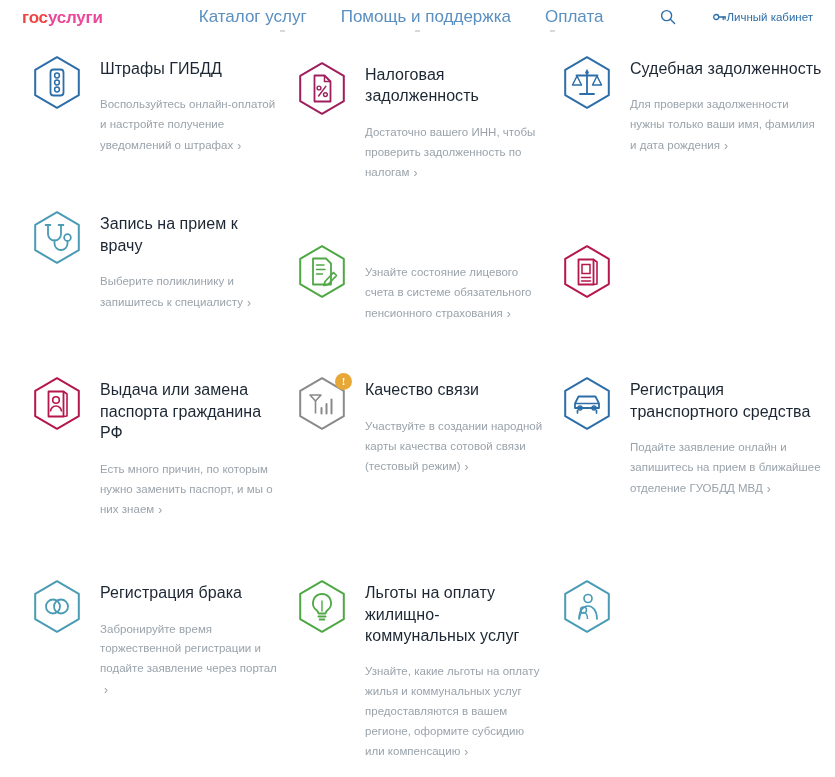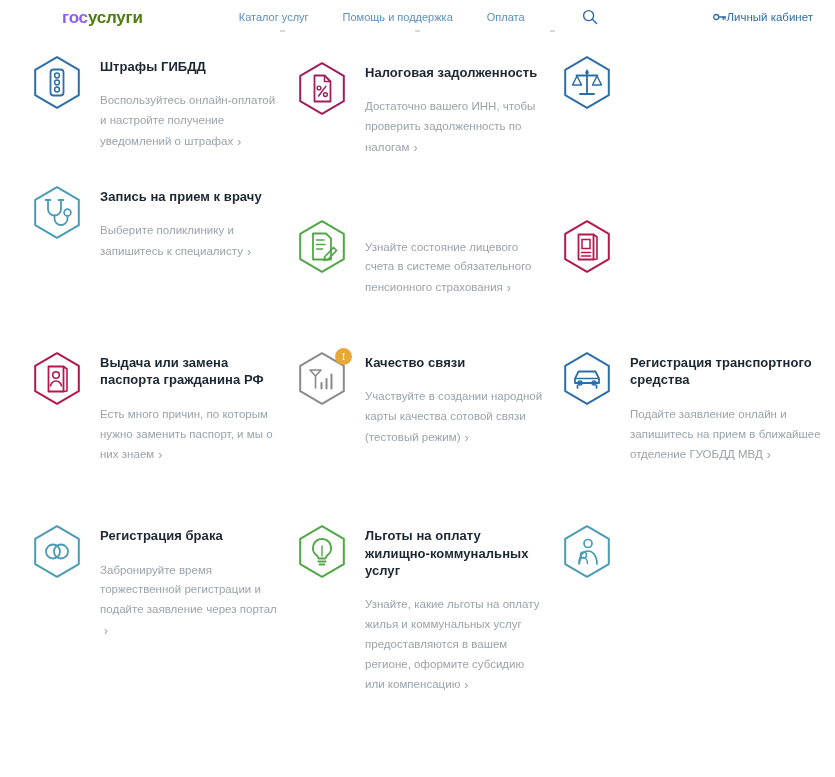--- a/index.html
+++ b/index.html
@@ -22,31 +22,31 @@
     background: #ffffff;
   }
   .logo {
     font-size: 17px;
     font-weight: 700;
     letter-spacing: -0.2px;
     white-space: nowrap;
     line-height: 1;
     user-select: none;
   }
-  .logo .l-gos { color: #8b5cf6; margin-left: 40px; }
-  .logo .l-uslugi { color: #4d7c0f; }
+  .logo .l-gos { color: #ef4444; }
+  .logo .l-uslugi { color: #ec4899; }
 
   .nav {
     display: flex;
     align-items: center;
     gap: 34px;
     margin-left: 96px;
   }
   .nav-link {
-    font-size: 11px;
+    font-size: 17px;
     color: #5a8fc0;
     white-space: nowrap;
     text-decoration: none;
     cursor: pointer;
   }
   .search-btn {
     margin-left: 22px;
     width: 18px; height: 18px;
     display: flex; align-items: center; justify-content: center;
     cursor: pointer;
@@ -109,22 +109,22 @@
     background: #e8a838;
     color: #ffffff;
     font-size: 11px;
     font-weight: 700;
     line-height: 17px;
     text-align: center;
     font-family: "Liberation Serif", serif;
   }
   .card-body { flex: 1 1 auto; min-width: 0; padding-top: 6px; }
   .card-title {
-    font-size: 13px;
-    font-weight: 700;
+    font-size: 16px;
+    font-weight: 400;
     color: #1c2733;
     line-height: 1.34;
     margin: 0 0 0 0;
     letter-spacing: 0.05px;
   }
   .card-desc {
     font-size: 11.5px;
     color: #9aa3ab;
     line-height: 1.72;
     margin-top: 16px;
@@ -215,20 +215,24 @@
         <svg width="58" height="58" viewBox="0 0 58 58" fill="none">
           <path d="M29 3.2 L50.8 15.8 L50.8 41.2 L29 53.8 L7.2 41.2 L7.2 15.8 Z" stroke="#2d6ea8" stroke-width="2" fill="none" stroke-linejoin="round"></path>
           <line x1="29" y1="16.5" x2="29" y2="40" stroke="#2d6ea8" stroke-width="1.8" stroke-linecap="round"></line>
                <line x1="18.5" y1="21.5" x2="39.5" y2="21.5" stroke="#2d6ea8" stroke-width="1.8" stroke-linecap="round"></line>
                <line x1="22" y1="40" x2="36" y2="40" stroke="#2d6ea8" stroke-width="1.8" stroke-linecap="round"></line>
                <circle cx="29" cy="18.6" r="1.8" fill="#2d6ea8"></circle>
                <path d="M14.5 31 L19 22 L23.5 31 Z" stroke="#2d6ea8" stroke-width="1.5" fill="none" stroke-linejoin="round"></path>
                <path d="M34.5 31 L39 22 L43.5 31 Z" stroke="#2d6ea8" stroke-width="1.5" fill="none" stroke-linejoin="round"></path>
         </svg>
       </div>
+      <div class="card-body">
+        <div class="card-title">Судебная задолженность</div>
+        <div class="card-desc"><span>Для проверки задолженности нужны только ваши имя, фамилия и дата рождения</span><span class="chev">›</span></div>
+      </div>
     </div>
     <div class="card" style="margin-top: 24px;">
       <div class="card-icon">
         <svg width="58" height="58" viewBox="0 0 58 58" fill="none">
           <path d="M29 3.2 L50.8 15.8 L50.8 41.2 L29 53.8 L7.2 41.2 L7.2 15.8 Z" stroke="#4a9bb5" stroke-width="2" fill="none" stroke-linejoin="round"></path>
           <path d="M20 16 v9 a6.5 6.5 0 0 0 13 0 v-9" stroke="#4a9bb5" stroke-width="1.8" fill="none" stroke-linecap="round"></path>
                <path d="M26.5 31.5 v3 a6.5 6.5 0 0 0 13 0 v-2.5" stroke="#4a9bb5" stroke-width="1.8" fill="none" stroke-linecap="round"></path>
                <circle cx="39.5" cy="28.5" r="3.4" stroke="#4a9bb5" stroke-width="1.7" fill="none"></circle>
                <line x1="17.6" y1="16" x2="22.4" y2="16" stroke="#4a9bb5" stroke-width="1.8" stroke-linecap="round"></line>
                <line x1="30.6" y1="16" x2="35.4" y2="16" stroke="#4a9bb5" stroke-width="1.8" stroke-linecap="round"></line>

